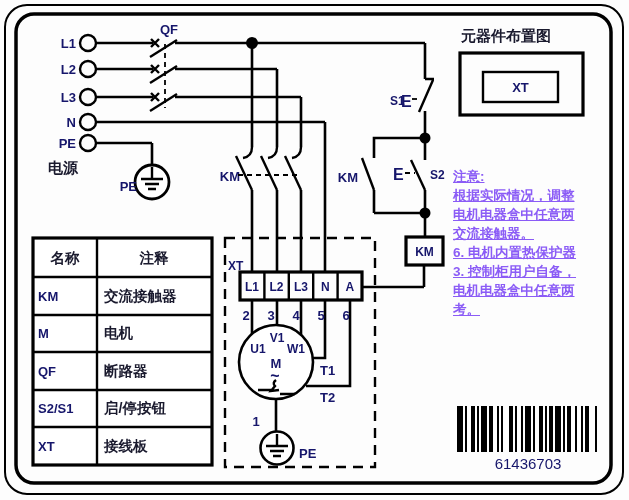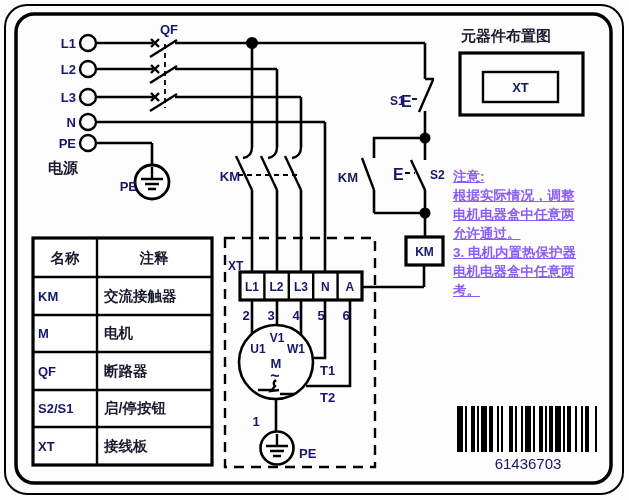--- a/index.html
+++ b/index.html
@@ -207,18 +207,19 @@
           <rect x="595" y="406" width="2" height="46"></rect>
         </g>
     <text x="528" y="469" text-anchor="middle" font-size="15" fill="#1a1a2e">61436703</text>
   </g>
 </svg>
 
 <div id="notes">
   <div>注意:</div>
   <div>根据实际情况，调整</div>
   <div>电机电器盒中任意两</div>
-  <div>允许通过。</div>
-  <div>3. 电机内置热保护器</div>
+  <div>交流接触器。</div>
+  <div>6. 电机内置热保护器</div>
+  <div>3. 控制柜用户自备，</div>
   <div>电机电器盒中任意两</div>
   <div>考。</div>
 </div>
 </div>
 
 </body></html>

